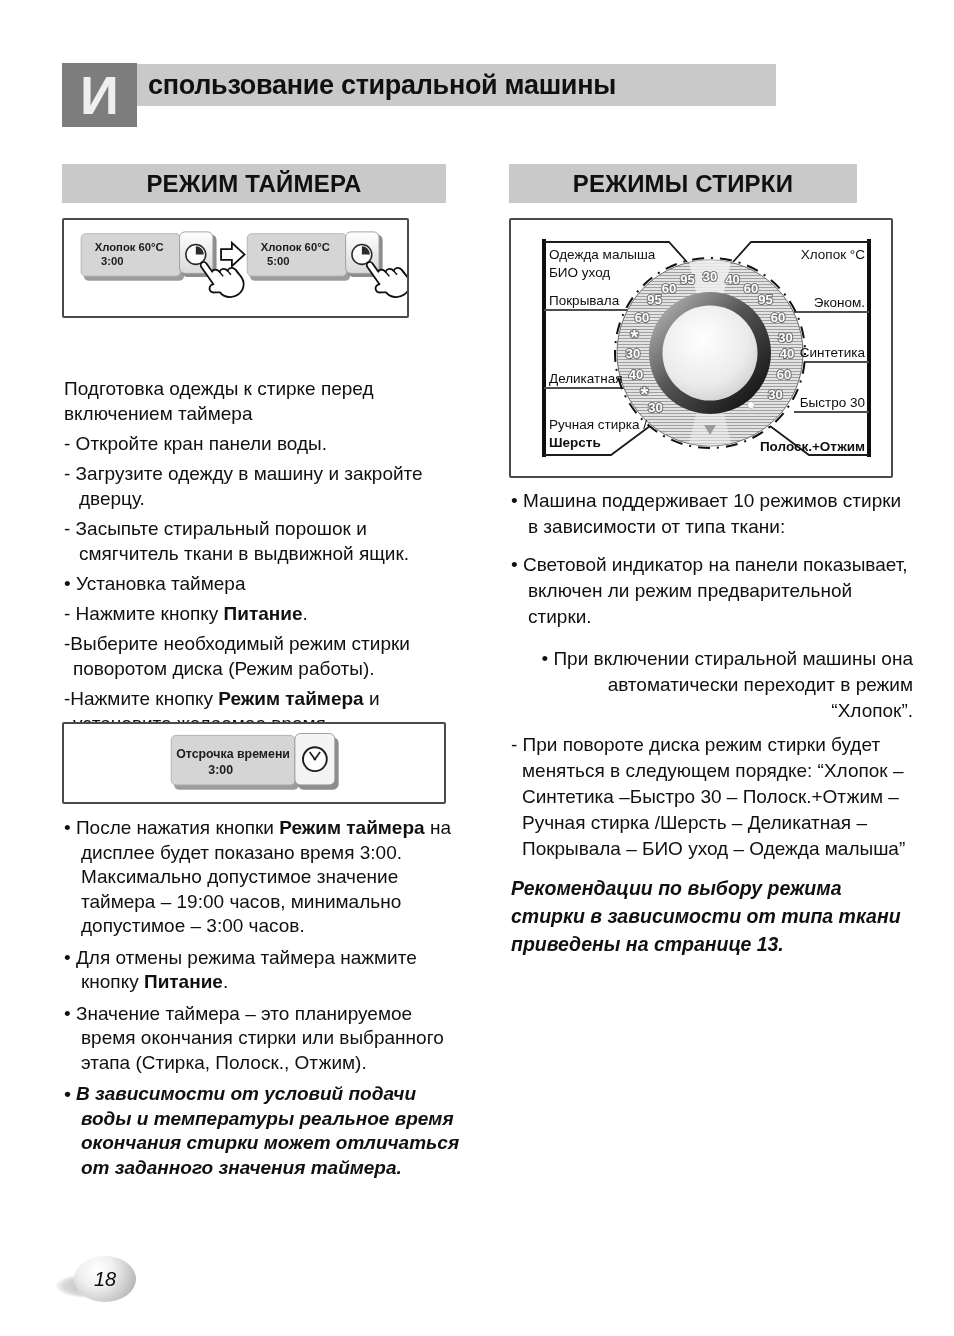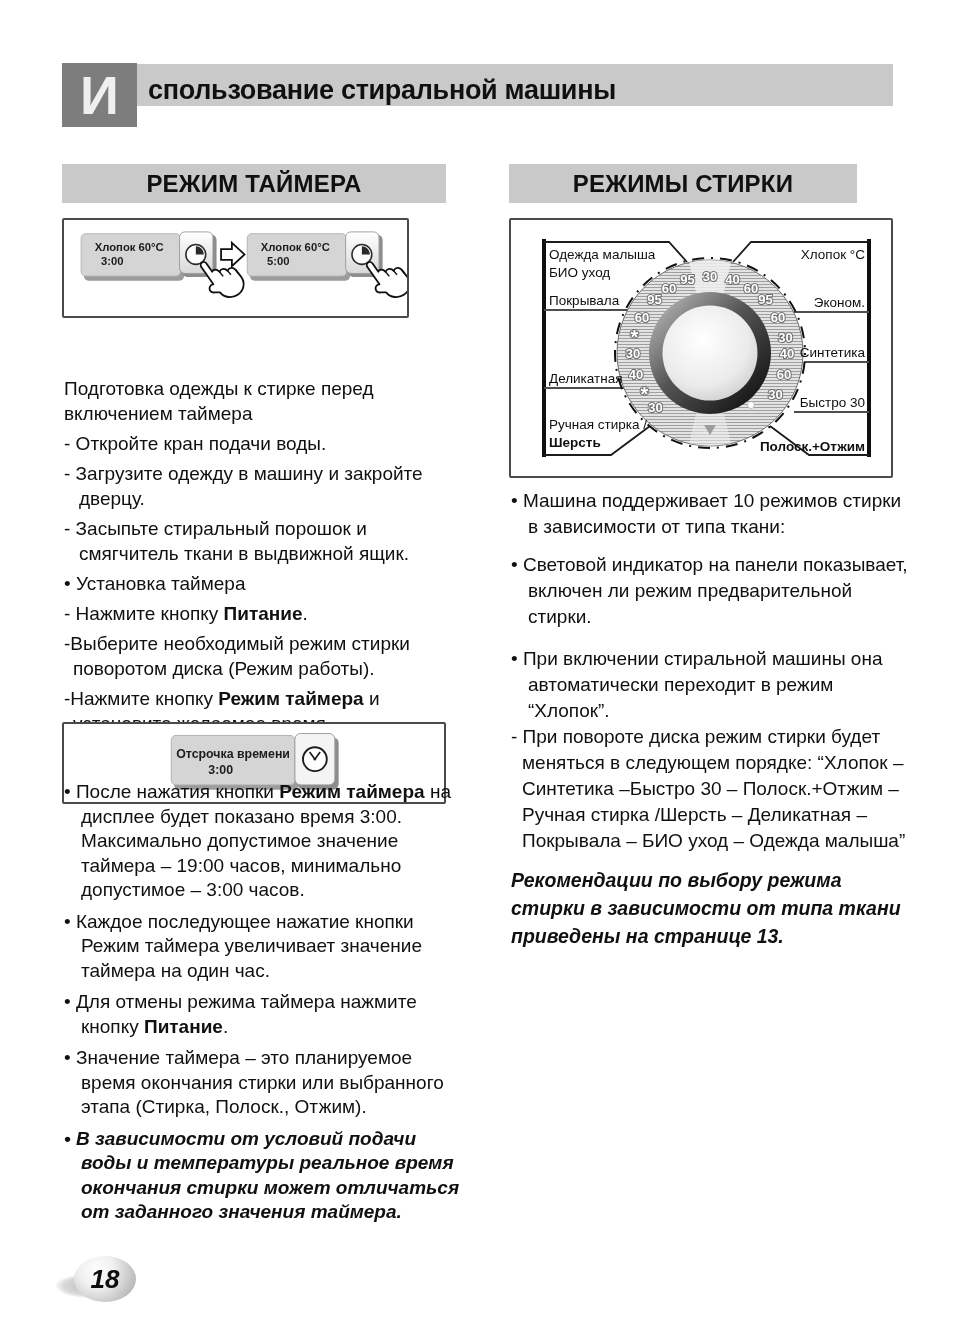--- a/index.html
+++ b/index.html
@@ -1,22 +1,22 @@
 <!DOCTYPE html>
 <html><head>
 <meta charset="utf-8">
 <style>
   html,body{margin:0;padding:0;background:#ffffff;}
   .page{position:relative;width:954px;height:1336px;background:#fff;
         font-family:"Liberation Sans",sans-serif;color:#101010;overflow:hidden;}
   .abs{position:absolute;}
 
   
-  .title-bar{left:62px;top:64px;width:831px;height:42px;background:#c9c9c9;
-             display:flex;align-items:flex-end;}
+  .title-bar{left:62px;top:64px;width:714px;height:42px;background:#c9c9c9;
+             display:flex;align-items:center;}
   .title-bar .t{padding-left:86px;font-size:27px;font-weight:bold;letter-spacing:-0.3px;}
   .initial-box{left:62px;top:63px;width:75px;height:64px;background:#7d7d7d;
                display:flex;align-items:center;justify-content:center;}
   .initial-box .i{color:#efefef;font-size:54px;font-weight:bold;line-height:1;}
 
   
   .sec{height:39px;background:#c9c9c9;display:flex;align-items:center;justify-content:center;
        font-size:24px;font-weight:bold;letter-spacing:0.2px;}
   .sec-left{left:62px;top:164px;width:384px;}
   .sec-right{left:509px;top:164px;width:348px;}
@@ -24,39 +24,39 @@
   
   .figbox{border:2px solid #4a4a4a;background:#fff;box-sizing:border-box;border-radius:2px;}
   .fig1{left:62px;top:218px;width:347px;height:100px;}
   .fig2{left:62px;top:722px;width:384px;height:82px;}
   .dialbox{left:509px;top:218px;width:384px;height:260px;}
   .figbox svg{display:block;width:100%;height:100%;}
 
   
   .tcol p{margin:0 0 5px 0;}
   .ltext1{left:64px;top:332px;width:398px;font-size:19px;line-height:25px;margin-top:44px;}
-  .ltext2{left:64px;top:780px;width:402px;font-size:19px;line-height:24.5px;}
+  .ltext2{left:64px;top:816px;width:402px;font-size:19px;line-height:24.5px;}
   .ltext2 p{margin:0 0 7px 0;}
   .rtext{left:511px;top:488px;width:402px;font-size:19px;line-height:26px;}
   .rtext p{margin:0 0 12px 0;}
-  .rtext p.g16{margin-bottom:16px;} .rtext p.g8{margin-bottom:0;}
+  .rtext p.g16{margin-bottom:16px;} .rtext p.g8{margin-bottom:8px;text-align:right;}
   .hang9{padding-left:9px;text-indent:-9px;}
   .hang15{padding-left:15px;text-indent:-15px;}
   .hang17{padding-left:17px;text-indent:-17px;}
   .hang11{padding-left:11px;text-indent:-11px;}
   .bi{font-weight:bold;font-style:italic;}
   .note{margin-top:18px;font-size:19.5px;line-height:28px;}
 
   
   .sphere-shadow{left:56px;top:1274px;width:68px;height:24px;border-radius:50%;
       background:radial-gradient(ellipse at center,#b9b9b9 0%,#d9d9d9 55%,rgba(255,255,255,0) 75%);}
   .sphere{left:74px;top:1256px;width:62px;height:46px;border-radius:50%;
       background:radial-gradient(circle at 36% 30%,#ffffff 0%,#efefef 35%,#b9b9b9 80%,#a2a2a2 100%);
       display:flex;align-items:center;justify-content:center;}
-  .sphere .n{font-size:26px;font-weight:bold;font-style:italic;color:#0d0d0d;}
+  .sphere .n{font-size:20px;font-weight:normal;font-style:italic;color:#0d0d0d;}
 
   
   .rn{font:bold 13px "Liberation Sans",sans-serif;fill:#ffffff;stroke:#6f6f6f;stroke-width:2px;
       paint-order:stroke;text-anchor:middle;}
   .rs{font:bold 20px "Liberation Sans",sans-serif;fill:#ffffff;stroke:#6f6f6f;stroke-width:2px;
       paint-order:stroke;text-anchor:middle;}
   .dl{font:13.5px "Liberation Sans",sans-serif;fill:#0f0f0f;}
   .dlb{font:bold 13.5px "Liberation Sans",sans-serif;fill:#0f0f0f;}
   .pt{font:bold 12.5px "Liberation Sans",sans-serif;fill:#1c1c1c;}
   .pt2{font:bold 13px "Liberation Sans",sans-serif;fill:#1c1c1c;}
@@ -215,21 +215,21 @@
         <text class="dl" x="354" y="87">Эконом.</text>
         <text class="dl" x="354" y="137">Синтетика</text>
         <text class="dl" x="354" y="187">Быстро 30</text>
         <text class="dlb" x="354" y="231">Полоск.+Отжим</text>
       </g>
     </svg>
   </div>
 
   <div class="abs tcol ltext1">
     <p><span>Подготовка одежды к стирке перед включением таймера</span><b></b><span></span></p>
-    <p class="hang15"><span>- Откройте кран подачи воды.</span><b></b><span></span></p>
+    <p class="hang15"><span>- Откройте кран панели воды.</span><b></b><span></span></p>
     <p class="hang15"><span>- Загрузите одежду в машину и закройте дверцу.</span><b></b><span></span></p>
     <p class="hang15"><span>- Засыпьте стиральный порошок и смягчитель ткани в выдвижной ящик.</span><b></b><span></span></p>
     <p class="hang17"><span>• Установка таймера</span><b></b><span></span></p>
     <p class="hang15"><span>- Нажмите кнопку </span><b>Питание</b><span>.</span></p>
     <p class="hang9"><span>-Выберите необходимый режим стирки поворотом диска (Режим работы).</span><b></b><span></span></p>
     <p class="hang9"><span>-Нажмите кнопку </span><b>Режим таймера</b><span> и установите желаемое время.</span></p>
     <p class="hang9"><span>-Нажмите кнопку </span><b>Старт/пауза</b><span></span></p>
   </div>
 
   <div class="abs figbox fig2">
@@ -247,21 +247,20 @@
           <circle cx="254" cy="37" r="12.5" fill="#ffffff" stroke="#1d1d1d" stroke-width="2"></circle>
           <path d="M254 37 L248.5 29.5 M254 37 L259.5 29.5" stroke="#1d1d1d" stroke-width="1.8" fill="none"></path>
           <circle cx="254" cy="37" r="1.3" fill="#1d1d1d"></circle>
         </g>
       </g>
     </svg>
   </div>
 
   <div class="abs tcol ltext2">
     <p class="hang17"><span>• После нажатия кнопки </span><b>Режим таймера</b><span> на дисплее будет показано время 3:00. Максимально допустимое значение таймера – 19:00 часов, минимально допустимое – 3:00 часов.</span></p>
-    <p class="hang17"><span>• Каждое последующее нажатие кнопки Режим таймера увеличивает значение таймера на один час.</span><b></b><span></span></p>
     <p class="hang17"><span>• Для отмены режима таймера нажмите кнопку </span><b>Питание</b><span>.</span></p>
     <p class="hang17"><span>• Значение таймера – это планируемое время окончания стирки или выбранного этапа (Стирка, Полоск., Отжим).</span><b></b><span></span></p>
     <p class="hang17 bi"><span>• В зависимости от условий подачи воды и температуры реальное время окончания стирки может отличаться от заданного значения таймера.</span><b></b><span></span></p>
   </div>
 
   <div class="abs tcol rtext">
     <p class="hang17"><span>• Машина поддерживает 10 режимов стирки в зависимости от типа ткани:</span><b></b><span></span></p>
     <p class="hang17 g16"><span>• Световой индикатор на панели показывает, включен ли режим предварительной стирки.</span><b></b><span></span></p>
     <p class="hang17 g8"><span>• При включении стиральной машины она автоматически переходит в режим “Хлопок”.</span><b></b><span></span></p>
     <p class="hang11"><span>- При повороте диска режим стирки будет меняться в следующем порядке: “Хлопок – Синтетика –Быстро 30 – Полоск.+Отжим – Ручная стирка /Шерсть – Деликатная – Покрывала – БИО уход – Одежда малыша”</span><b></b><span></span></p>

